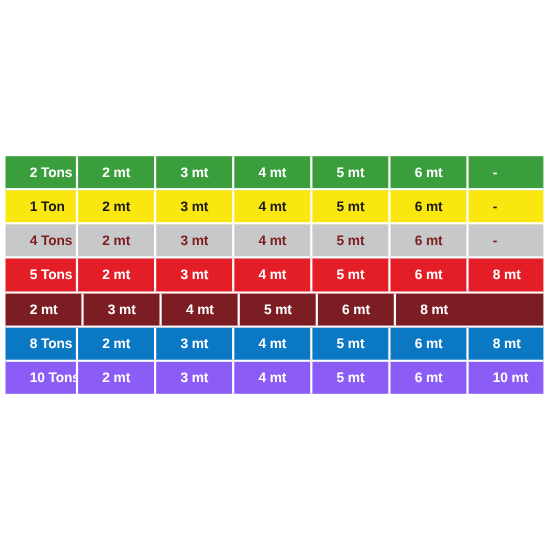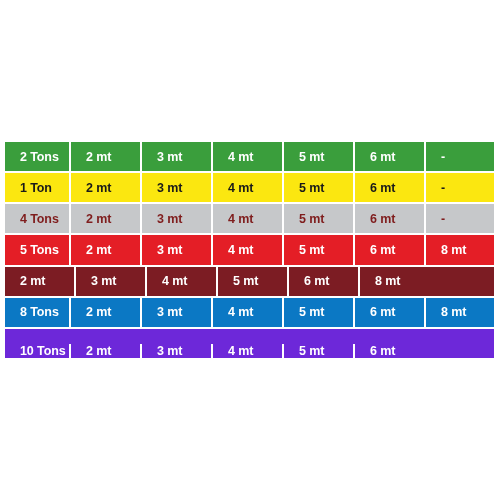--- a/index.html
+++ b/index.html
@@ -33,21 +33,21 @@
     border-bottom: 2px solid #ffffff;
   }
   .table-row:last-child {
     border-bottom: none;
   }
 
   .cell {
     box-sizing: border-box;
     display: flex;
     align-items: center;
-    padding-left: 15px;
+    padding-left: 22px;
     font-size: 12.5px;
     font-weight: bold;
     letter-spacing: -0.1px;
     border-right: 2px solid #ffffff;
     white-space: nowrap;
     overflow: hidden;
   }
   .cell:last-child {
     border-right: none;
   }
@@ -111,21 +111,22 @@
     </div>
     <div class="table-row" style="background: rgb(11, 120, 196); color: rgb(255, 255, 255);">
       <div class="cell col-0">8 Tons</div>
       <div class="cell col-1">2 mt</div>
       <div class="cell col-2">3 mt</div>
       <div class="cell col-3">4 mt</div>
       <div class="cell col-4">5 mt</div>
       <div class="cell col-5">6 mt</div>
       <div class="cell col-6">8 mt</div>
     </div>
-    <div class="table-row" style="background: #6d28d9; color: rgb(255, 255, 255); align-items: flex-end;">
+    <div class="table-row" style="background: #8b5cf6; color: rgb(255, 255, 255);">
       <div class="cell col-0">10 Tons</div>
       <div class="cell col-1">2 mt</div>
       <div class="cell col-2">3 mt</div>
       <div class="cell col-3">4 mt</div>
       <div class="cell col-4">5 mt</div>
       <div class="cell col-5">6 mt</div>
+      <div class="cell col-6">10 mt</div>
     </div>
   </div>
 
 </body></html>

